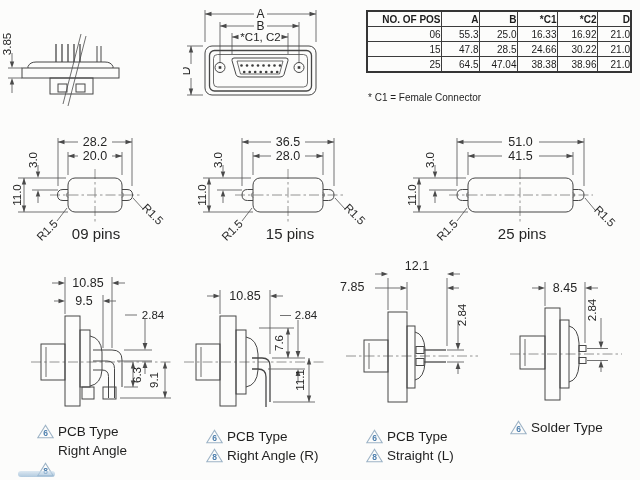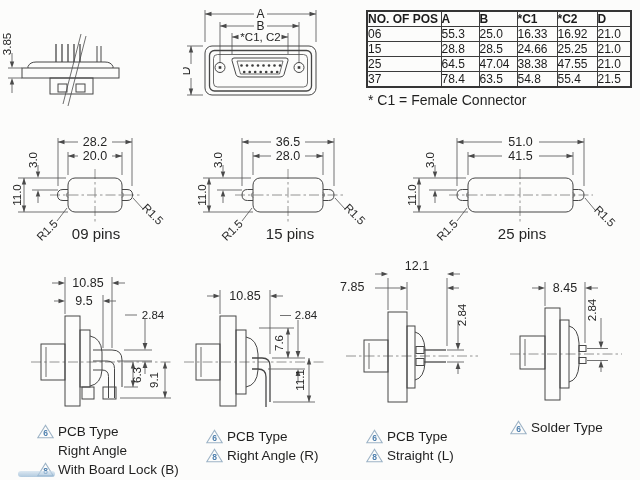--- a/index.html
+++ b/index.html
@@ -17,24 +17,24 @@
   .ah  { fill:#4a4a4a; stroke:none; }
   .dot { fill:#3c3c3c; stroke:none; }
   text { fill:#262626; font-family:"Liberation Sans", sans-serif; stroke:none; }
   .d12 { font-size:12.5px; }
   .d11 { font-size:11.5px; }
   .fv  { font-size:12px; }
   .big { font-size:15px; }
   .spec-table { position:absolute; left:366px; top:10px; border-collapse:collapse;
                 border:2px solid #353535; table-layout:fixed; }
   .spec-table th, .spec-table td {
-    border:1px solid #3c3c3c; font-size:12px; text-align:left;
+    border:1px solid #3c3c3c; font-size:10px; text-align:right;
     padding:0; height:14px; color:#1c1c1c; overflow:hidden; white-space:nowrap; }
   .spec-table th { font-weight:bold; }
-  .notes { position:absolute; left:368px; top:91px; font-size:14px;
+  .notes { position:absolute; left:368px; top:91px; font-size:10px;
            line-height:1.35; color:#1f1f1f; }
   .mount { position:absolute; top:258px; }
   .mlabels { display:flex; flex-direction:column; }
   .lblrow { display:flex; align-items:center; gap:4px; height:19px;
             font-size:13.5px; color:#1f1f1f; white-space:nowrap; }
   .tri { flex:0 0 auto; }
   .tri polygon { fill:none; stroke:#9db3c6; stroke-width:1.1; }
   .tri text { font-size:8.5px; fill:#4d7fae; font-weight:bold; }
   .artifact { position:absolute; left:18px; top:471px; width:37px; height:6px;
               border-radius:3px; opacity:.7;
@@ -147,41 +147,33 @@
       <tr>
         <td>06</td>
         <td>55.3</td>
         <td>25.0</td>
         <td>16.33</td>
         <td>16.92</td>
         <td>21.0</td>
       </tr>
       <tr>
         <td>15</td>
-        <td>28.8</td>
+        <td>47.8</td>
         <td>28.5</td>
         <td>24.66</td>
-        <td>25.25</td>
+        <td>30.22</td>
         <td>21.0</td>
       </tr>
       <tr>
         <td>25</td>
         <td>64.5</td>
         <td>47.04</td>
         <td>38.38</td>
-        <td>47.55</td>
+        <td>38.96</td>
         <td>21.0</td>
-      </tr>
-      <tr>
-        <td>37</td>
-        <td>78.4</td>
-        <td>63.5</td>
-        <td>54.8</td>
-        <td>55.4</td>
-        <td>21.5</td>
       </tr>
     </tbody>
   </table>
   <div class="notes">
     <div>* C1 = Female Connector</div>
   </div>
 
   <svg class="draw" style="left:10px;top:133px" width="165" height="122" viewBox="0 0 165 122">
     <line class="cl" x1="40" y1="62" x2="131" y2="62"></line>
     <line class="cl" x1="85" y1="36" x2="85" y2="89"></line>
@@ -361,21 +353,20 @@
         <span>PCB Type</span>
       </div>
       <div class="lblrow" style="padding-left:33px">
         <span>Right Angle</span>
       </div>
       <div class="lblrow" style="padding-left:12px">
         <svg class="tri" width="17" height="15" viewBox="0 0 17 15">
           <polygon points="8.5,1.2 16.2,13.8 0.8,13.8"></polygon>
           <text x="8.5" y="12" text-anchor="middle">8</text>
         </svg>
-        <span>With Board Lock (B)</span>
       </div>
     </div>
   </div>
 
   <div class="mount" style="left:178px;width:152px">
     <svg width="152" height="158" viewBox="0 0 152 158">
       <line class="cl" x1="6" y1="104" x2="146" y2="104"></line>
       <rect class="ln" x="18" y="86" width="24" height="36"></rect>
       <line class="lnt" x1="23" y1="89" x2="23" y2="119"></line>
       <rect class="ln" x="42" y="58" width="16" height="90"></rect>

